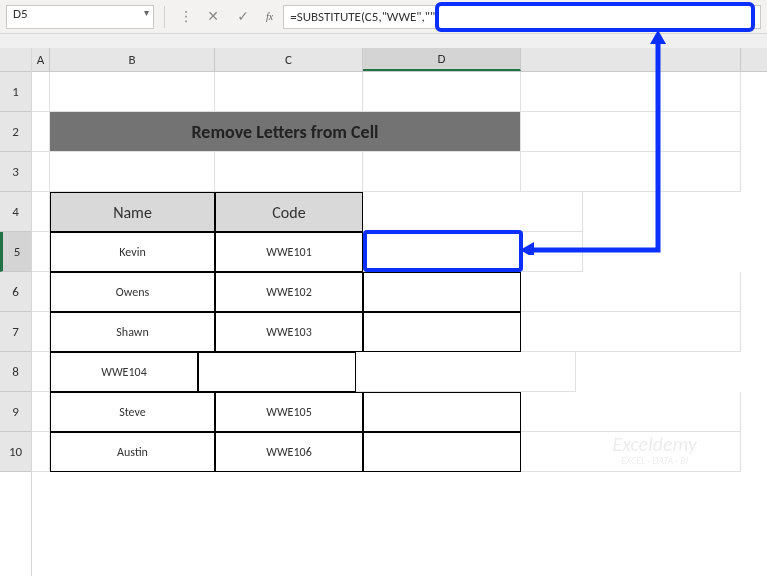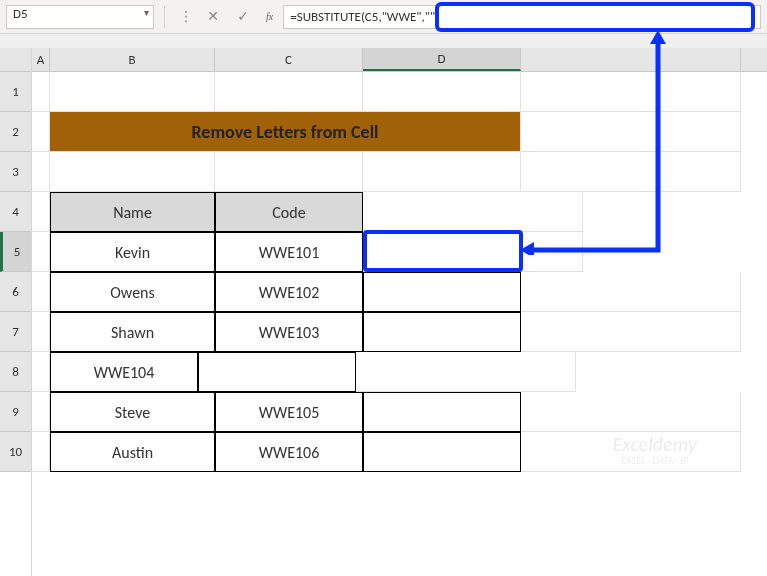--- a/index.html
+++ b/index.html
@@ -140,36 +140,36 @@
   .row {
     display: flex;
     height: 40px;
   }
   .cell {
     border-right: 1px solid #e0e0e0;
     border-bottom: 1px solid #e0e0e0;
     display: flex;
     align-items: center;
     justify-content: center;
-    font-size: 16px;
+    font-size: 12px;
     background: #fff;
     position: relative;
   }
 
   
   .c-a { width: 18px; }
   .c-b { width: 165px; }
   .c-c { width: 148px; }
   .c-d { width: 158px; }
   .c-e { width: 220px; }
 
   
   .title-cell {
     width: calc(165px + 148px + 158px);
-    background: #a16207;
+    background: #737373;
     font-weight: 700;
     font-size: 18px;
     color: #222;
   }
 
   
   .hdr {
     background: #d9d9d9;
     font-weight: 400;
     font-size: 16px;

